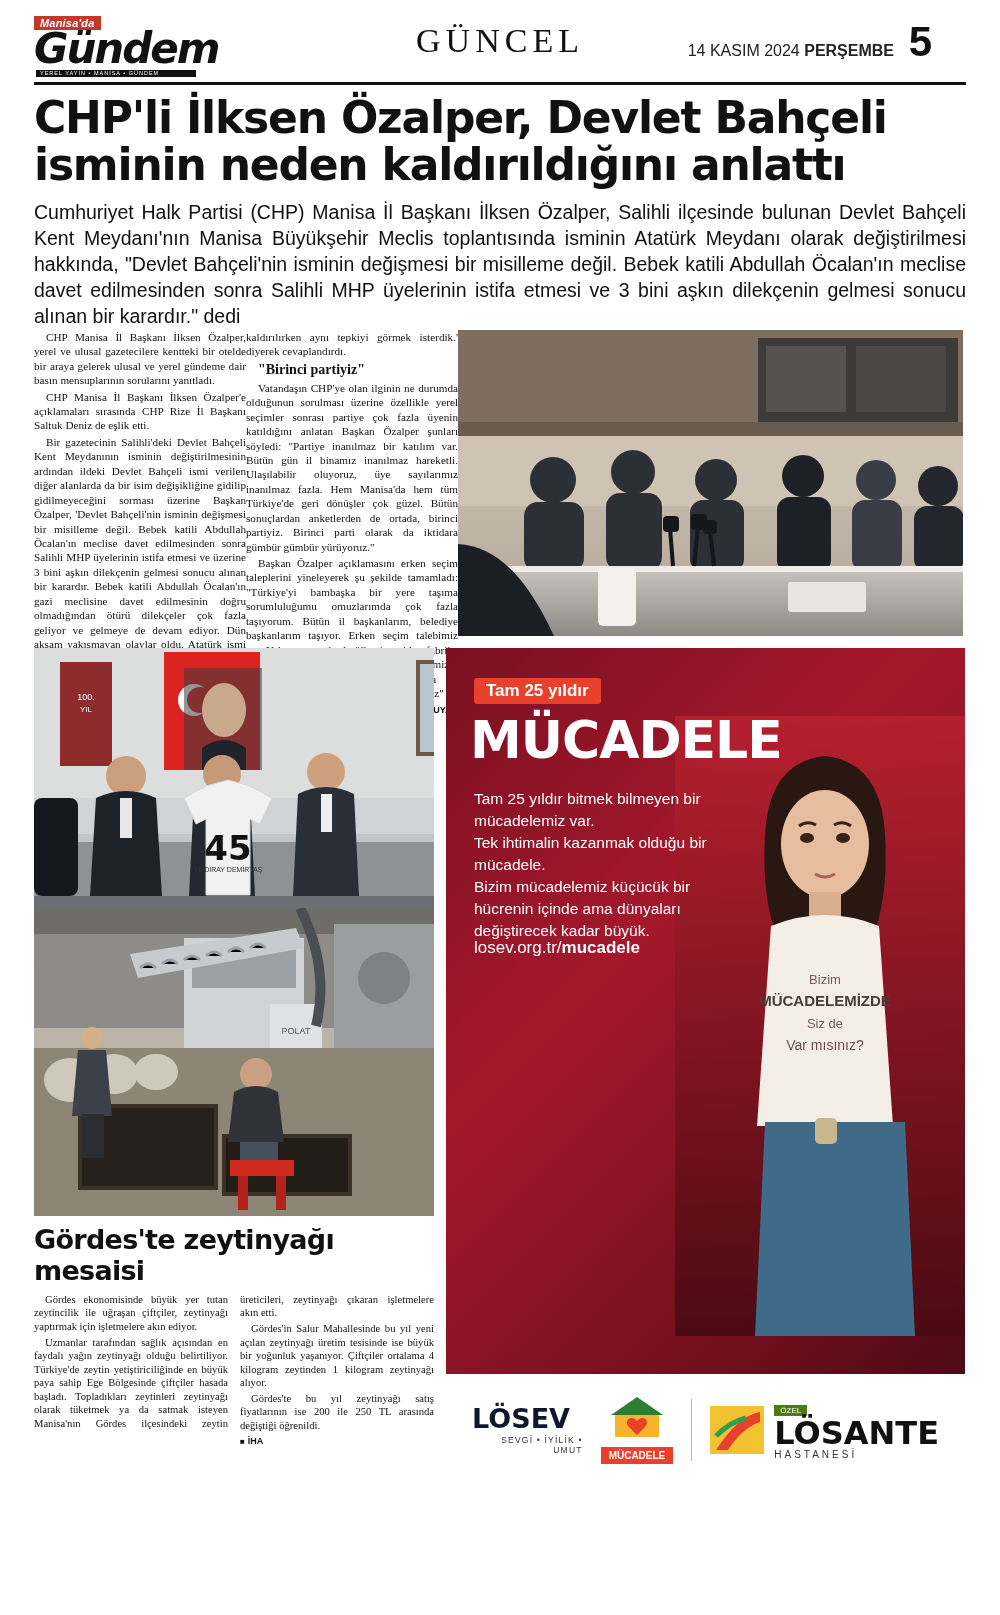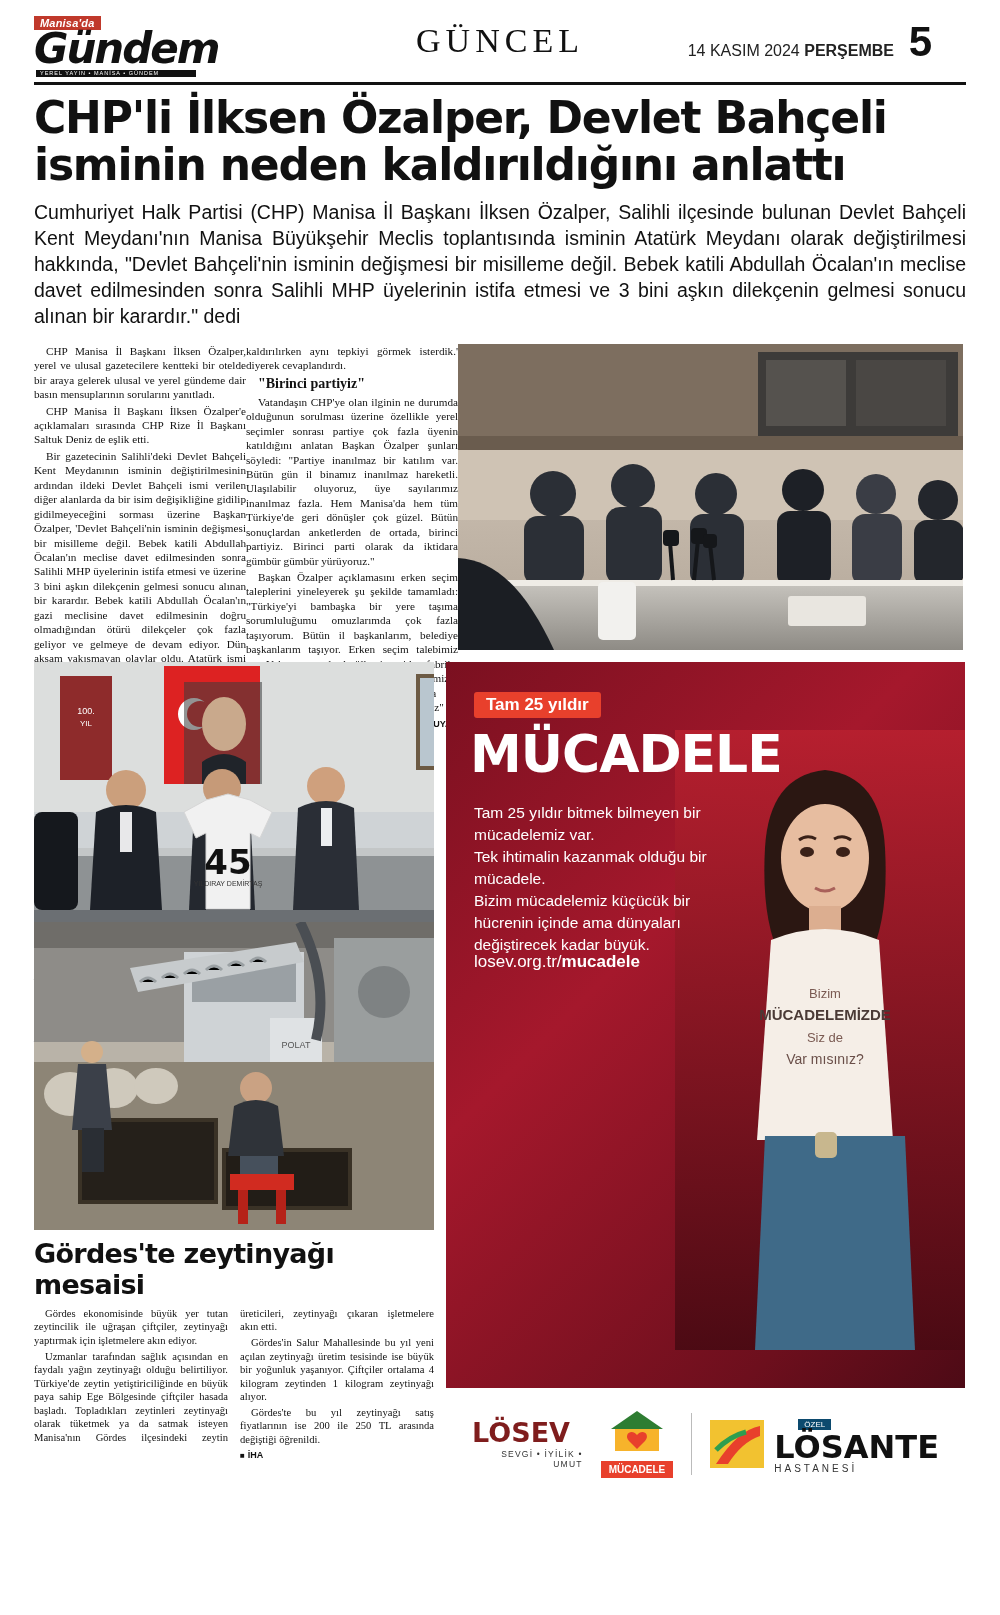--- a/index.html
+++ b/index.html
@@ -47,21 +47,21 @@
   .rule { height:3px; background:#111; margin:4px 0 10px 0; }
 
   
   .headline {
     font-family:"DejaVu Sans", sans-serif; font-weight:bold;
     font-size:44px; line-height:1.06; letter-spacing:-1.2px; color:#111;
     margin:0 0 12px 0;
   }
   .lede {
     font-family:"Liberation Sans", sans-serif; font-size:19.5px; line-height:1.33;
-    color:#111; text-align:justify; margin-bottom:14px;
+    color:#111; text-align:justify; 
   }
 
   
   .top-block { display:flex; height:306px; }
   .col { font-size:11.2px; line-height:1.29; text-align:justify; }
   .col p { margin:0 0 2px 0; text-indent:12px; }
   .col-1 { width:212px; }
   .col-2 { width:212px; }
   .sub-head {
     font-family:"Liberation Serif", serif; font-weight:bold; font-size:14px;
@@ -110,30 +110,30 @@
     font-family:"Liberation Sans", sans-serif; font-size:17px;
   }
   .ad-url b { font-weight:bold; }
   .ad-girl {
     position:absolute; right:-10px; bottom:150px; width:300px; height:620px;
   }
   .ad-footer {
     position:absolute; left:0; right:0; bottom:0; height:112px; background:#ffffff;
     display:flex; align-items:center; padding:0 26px; gap:18px;
   }
-  .losev-logo { font-family:"DejaVu Sans", sans-serif; font-weight:bold; font-size:27px; color:#7f1d1d; line-height:1; }
+  .losev-logo { font-family:"DejaVu Sans", sans-serif; font-weight:bold; font-size:27px; color:#0f172a; line-height:1; }
   .losev-sub { font-family:"Liberation Sans", sans-serif; font-size:8.5px; letter-spacing:1.2px; color:#333; margin-top:3px;text-align:right; }
   .mucadele-badge {
     background:#e8402c; color:#fff; font-family:"Liberation Sans", sans-serif;
     font-weight:bold; font-size:10px; padding:3px 8px; text-align:center; margin-top:4px;
   }
   .divider-v { width:1px; height:62px; background:#bbb; }
   .losante { font-family:"DejaVu Sans", sans-serif; font-weight:bold; font-size:32px; color:#111; line-height:1; }
   .losante-sub { font-family:"Liberation Sans", sans-serif; font-size:10px; letter-spacing:3px; color:#333; }
-  .ozel-badge { background:#0c4a6e; color:#fff; font-size:8px; font-family:"Liberation Sans", sans-serif; padding:1px 6px; display:inline-block;margin-left:24px; }
+  .ozel-badge { background:#4d7c0f; color:#fff; font-size:8px; font-family:"Liberation Sans", sans-serif; padding:1px 6px; display:inline-block; }
 
   
   .bottom-block { display:flex; gap:12px; margin-top:12px; }
   .bottom-left { width:400px; }
   .photo-bot { width:400px; height:308px; }
   .bot-headline {
     font-family:"DejaVu Sans", sans-serif; font-weight:bold; font-size:27px;
     letter-spacing:-0.7px; margin:8px 0 7px 0;
   }
 </style>

